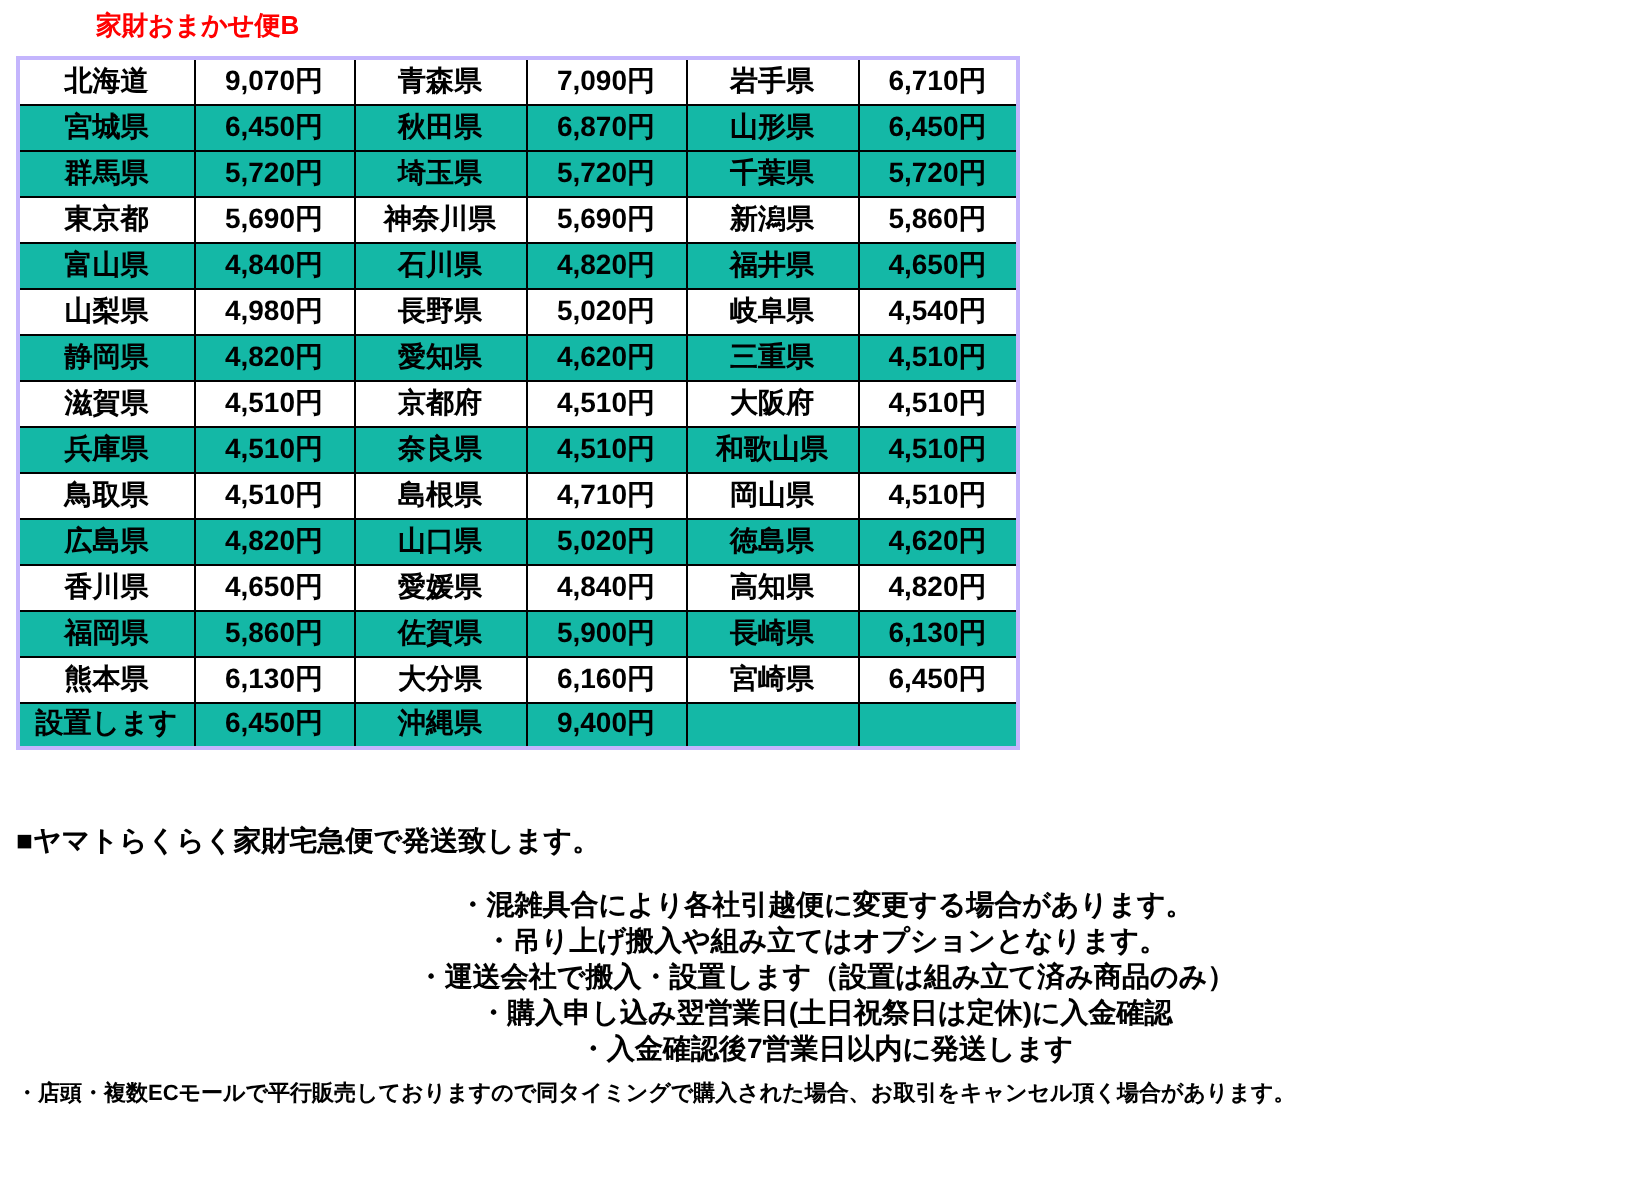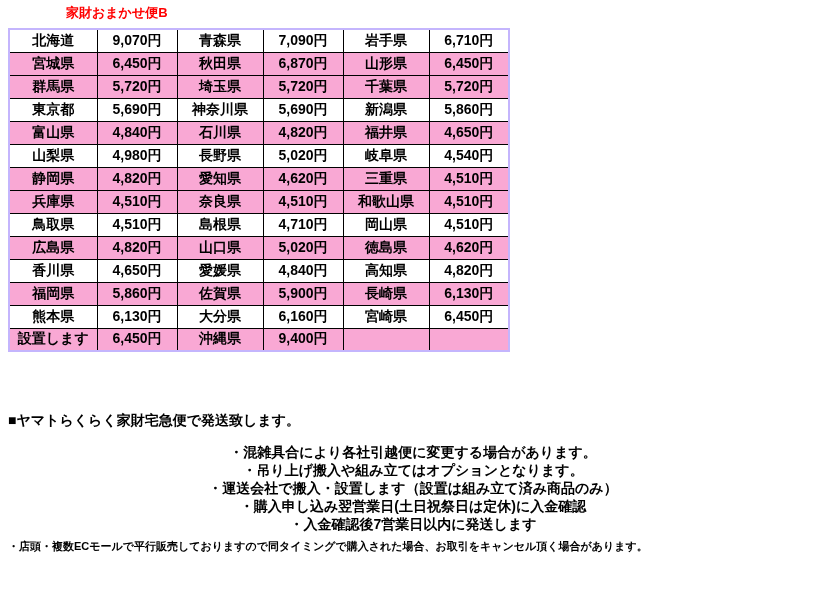--- a/index.html
+++ b/index.html
@@ -7,21 +7,21 @@
   body {
     width: 822px;
     height: 595px;
     position: relative;
     background: #ffffff;
     font-family: "Liberation Sans", sans-serif;
     color: #000;
   }
   .title {
     position: absolute;
-    left: 66px;
+    left: 48px;
     top: 4px;
     font-size: 13px;
     font-weight: bold;
     color: #ff0000;
     white-space: nowrap;
   }
   table.fee {
     position: absolute;
     left: 8px;
     top: 28px;
@@ -33,21 +33,21 @@
     border: 1px solid #000;
     height: 23px;
     padding: 0 2px;
     text-align: center;
     vertical-align: middle;
     font-size: 14px;
     font-weight: bold;
     white-space: nowrap;
     overflow: hidden;
   }
-  table.fee tr.alt td { background: #f9a8d4; text-align: center; }
+  table.fee tr.alt td { background: #14b8a6; text-align: center; }
   .notes {
     position: absolute;
     left: 8px;
     top: 412px;
     width: 810px;
   }
   .notes-heading {
     font-size: 14px;
     font-weight: bold;
     margin: 0 0 13px 0;
@@ -129,20 +129,28 @@
         <td>5,020円</td>
         <td>岐阜県</td>
         <td>4,540円</td>
       </tr>
       <tr class="alt">
         <td>静岡県</td>
         <td>4,820円</td>
         <td>愛知県</td>
         <td>4,620円</td>
         <td>三重県</td>
+        <td>4,510円</td>
+      </tr>
+      <tr>
+        <td>滋賀県</td>
+        <td>4,510円</td>
+        <td>京都府</td>
+        <td>4,510円</td>
+        <td>大阪府</td>
         <td>4,510円</td>
       </tr>
       <tr class="alt">
         <td>兵庫県</td>
         <td>4,510円</td>
         <td>奈良県</td>
         <td>4,510円</td>
         <td>和歌山県</td>
         <td>4,510円</td>
       </tr>

